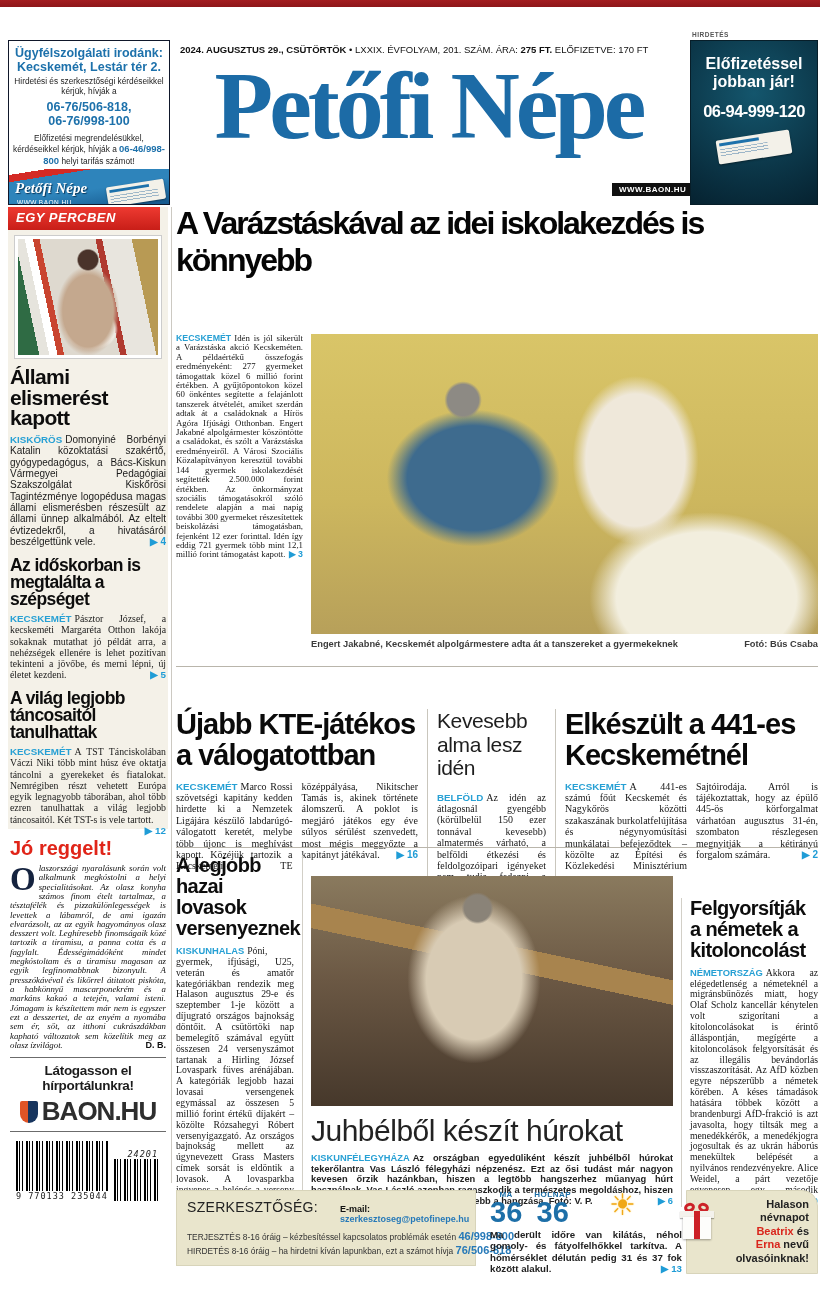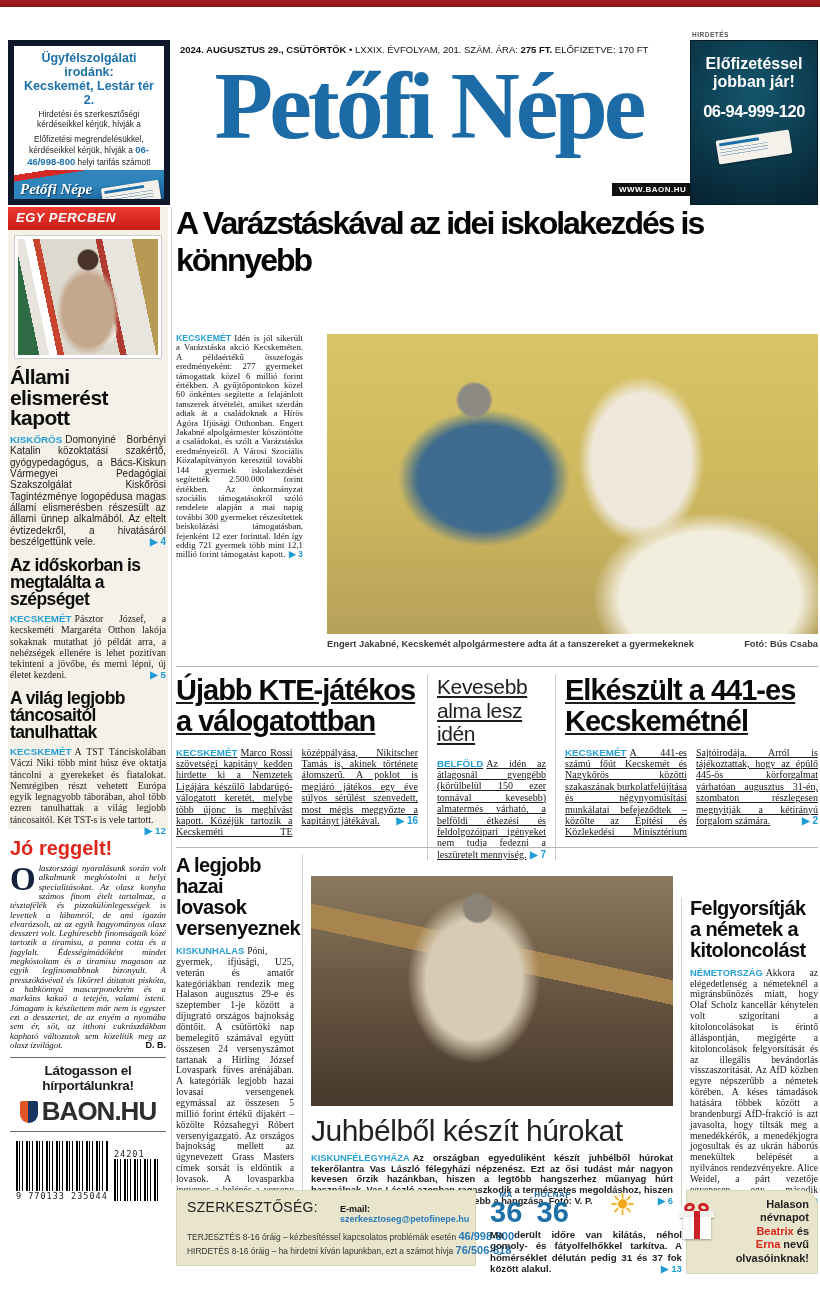--- a/index.html
+++ b/index.html
@@ -10,21 +10,21 @@
   .just{text-align:justify;}
   .kicker{font-family:"Liberation Sans",sans-serif;font-weight:bold;color:#27a0d4;margin-right:3px;}
   .arr{font-family:"Liberation Sans",sans-serif;font-weight:bold;color:#1f9cd6;float:right;}
   .sig{font-weight:bold;float:right;font-family:"Liberation Sans",sans-serif;}
   hr.rule{border:none;border-top:1px solid #b9b5ab;margin:0;}
 
   
   #topbar{left:0;top:0;width:820px;height:7px;background:linear-gradient(180deg,#a31d20,#8d161a);}
 
   
-  #service-box{left:8px;top:40px;width:162px;height:165px;border:6px solid #0f172a;background:#fff;
+  #service-box{left:8px;top:40px;width:162px;height:165px;border:1px solid #0f172a;background:#fff;
                text-align:center;box-sizing:border-box;display:flex;flex-direction:column;}
   #service-box .sb-in{padding:5px 4px 2px;flex:1;}
   .svc-title{color:#1d71ab;font-weight:bold;font-size:12.5px;line-height:1.12;}
   .svc-note{font-size:8.3px;line-height:1.2;margin-top:3px;color:#222;}
   .svc-phones{color:#1d71ab;font-weight:bold;font-size:12.5px;line-height:1.15;margin-top:3px;}
   .svc-note2{font-size:8.3px;line-height:1.25;margin-top:4px;color:#222;}
   .svc-note2 .ph{color:#1d71ab;font-weight:bold;font-size:9.5px;}
   #svc-band{position:relative;height:44px;overflow:hidden;
             background:linear-gradient(171deg,#ffffff 0 10%,#d42a25 10% 22%,#2e84bb 22% 55%,#14578c 100%);}
   #svc-band .lg{position:absolute;left:6px;top:11px;color:#fff;font-family:"Liberation Serif",serif;
@@ -85,35 +85,35 @@
   #bc-main .bars{width:92px;}
   #bc-addon{width:44px;}
   #bc-addon .bars{height:42px;}
   .bc-num{font-family:"DejaVu Sans Mono",monospace;font-size:8.5px;letter-spacing:1px;white-space:nowrap;}
 
   #vline{left:171px;top:207px;width:1px;height:976px;background:#ccc9c2;}
 
   
   #lead-headline{left:176px;top:205px;width:640px;font-weight:bold;font-size:32px;line-height:1.15;
                  letter-spacing:-2px;color:#050505;}
-  #lead-row{left:176px;top:334px;width:642px;display:flex;gap:24px;}
+  #lead-row{left:176px;top:334px;width:642px;display:flex;gap:8px;}
   #lead-text{width:127px;flex:none;font-size:8.8px;line-height:1.07;color:#141414;}
   #lead-text .kicker{font-size:8.8px;}
   #lead-right{flex:1;}
   #lead-photo{height:300px;background:
       radial-gradient(ellipse 90px 120px at 64% 42%,#efe8da 0 55%,transparent 70%),
       radial-gradient(circle 26px at 30% 22%,#8d8a84 0 60%,transparent 72%),
       radial-gradient(ellipse 120px 95px at 32% 48%,#3e6b8e 0 55%,transparent 72%),
       radial-gradient(ellipse 150px 110px at 78% 88%,#f2eede 0 60%,transparent 78%),
       linear-gradient(180deg,#d9c568 0%,#cdb75e 55%,#b7a05a 100%);}
   #lead-caption{display:flex;justify-content:space-between;font-size:9.3px;font-weight:bold;
                 color:#3c3c3c;padding-top:5px;}
   #hr1{left:176px;top:666px;width:642px;}
   
-  #row2{left:176px;top:675px;width:642px;display:flex;box-sizing:border-box;text-decoration:underline;}
+  #row2{left:176px;top:709px;width:642px;display:flex;box-sizing:border-box;}
   .r2col{box-sizing:border-box;}
   #r2a{width:252px;padding-right:9px;border-right:1px solid #c9c6bd;}
   #r2b{width:128px;padding:0 9px;border-right:1px solid #c9c6bd;}
   #r2c{flex:1;padding-left:9px;}
   .r2-title{font-weight:bold;font-size:29px;line-height:1.08;letter-spacing:-1px;color:#0a0a0a;margin-bottom:9px;}
   .r2-title.light{font-weight:normal;font-size:21px;letter-spacing:-.4px;line-height:1.12;margin-bottom:12px;color:#1e1e1e;}
   .r2-body{font-size:10px;line-height:1.14;color:#161616;}
   .r2-body .kicker{font-size:9.8px;}
   .cols2{column-count:2;column-gap:9px;}
   #hr2{left:176px;top:847px;width:642px;}
@@ -167,20 +167,24 @@
 
 <div id="topbar" class="abs"></div>
 
 <div id="service-box" class="abs">
   <div class="sb-in">
     <div class="svc-title">
       <span>Ügyfélszolgálati irodánk:</span><br>
       <span>Kecskemét, Lestár tér 2.</span>
     </div>
     <div class="svc-note">Hirdetési és szerkesztőségi kérdéseikkel kérjük, hívják a</div>
+    <div class="svc-phones">
+      <span>06-76/506-818,</span><br>
+      <span>06-76/998-100</span>
+    </div>
     <div class="svc-note2">
       <span>Előfizetési megrendelésükkel, kérdéseikkel kérjük, hívják a </span><span class="ph">06-46/998-800</span><span> helyi tarifás számot!</span>
     </div>
   </div>
   <div id="svc-band">
     <span class="lg">Petőfi Népe</span>
     <span class="lgu">WWW.BAON.HU</span>
     <span class="np-icon"></span>
   </div>
 </div>
@@ -236,21 +240,21 @@
         <span class="txt">BAON.HU</span>
       </div>
     </div>
     <hr class="rule" style="border-top-color:#6b6b6b;">
     <div id="barcode">
       <div id="bc-main">
         <div class="bars"></div>
         <div class="bc-num">9 770133 235044</div>
       </div>
       <div id="bc-addon">
-        <div class="bc-num" style="text-align:left;">24201</div>
+        <div class="bc-num" style="text-align:right;font-style:italic;">24201</div>
         <div class="bars"></div>
       </div>
     </div>
   </div>
 </div>
 
 <h1 id="lead-headline" class="abs" style="margin:0;">A Varázstáskával az idei iskolakezdés is könnyebb</h1>
 
 <div id="lead-row" class="abs">
   <p id="lead-text" class="serif just" style="margin:0;">

